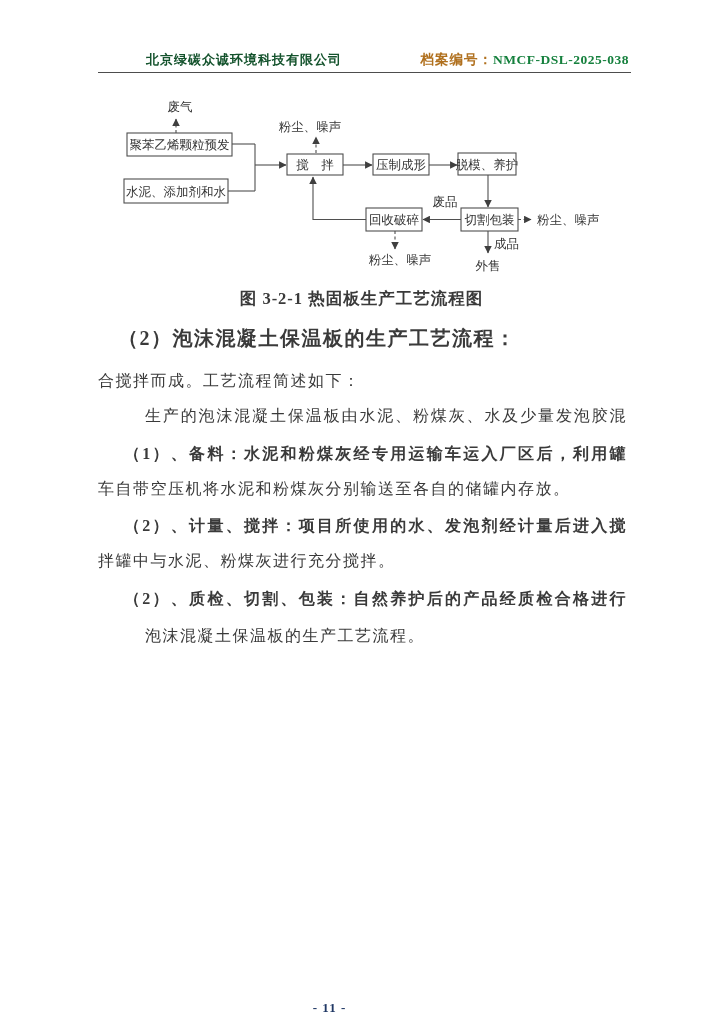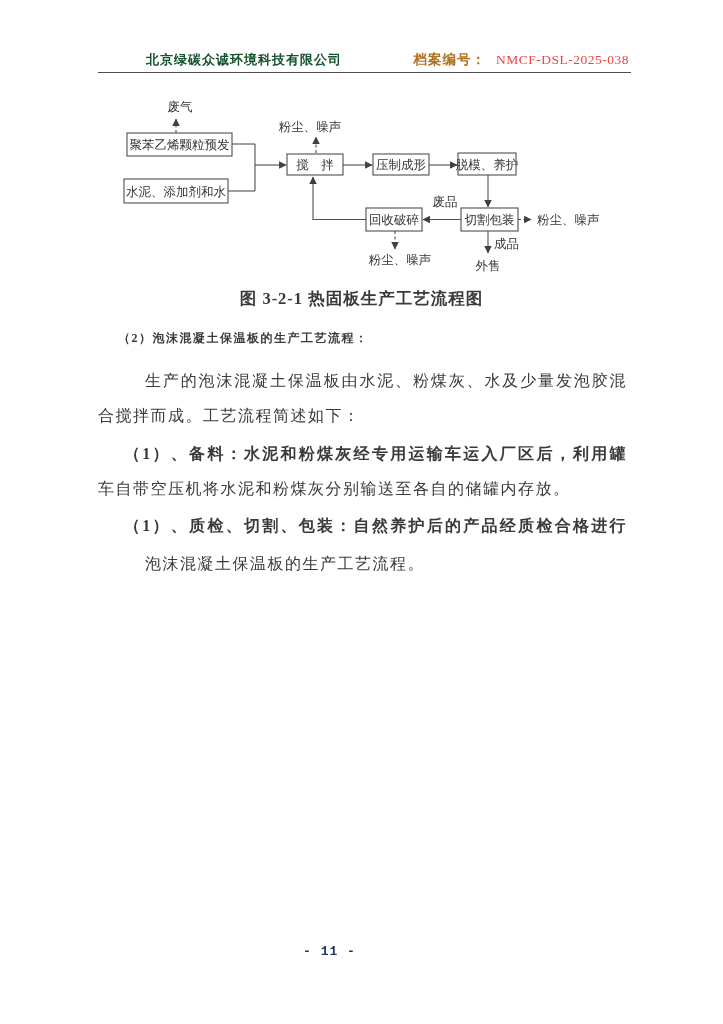--- a/index.html
+++ b/index.html
@@ -10,44 +10,44 @@
     color:#3a3a3a;
   }
   
   .hdr{position:absolute; left:98px; top:51px; width:531px; height:20px;}
   .hdr-company{
     position:absolute; left:5px; top:0; font-size:13px; letter-spacing:1px;
     color:#14532d; font-weight:bold;margin-left:43px;
   }
   .hdr-right{position:absolute; right:0; top:0; font-size:13.5px;}
   .hdr-archive-label{color:#b0701e; font-weight:bold; letter-spacing:1px;text-align:center;}
-  .hdr-archive-num{color:#ef4444; font-weight:normal; margin-left:10px; letter-spacing:0.5px;}
+  .hdr-archive-num{color:#15803d; font-weight:bold; margin-left:0; letter-spacing:0.5px;}
   .hdr-rule{position:absolute; left:98px; top:72px; width:533px; height:0;
     border-top:1.5px solid #4d4d4d;}
   
   .flow{position:absolute; left:95px; top:88px;}
   .flow text{font-size:12.5px; fill:#333333; font-family:"Liberation Serif","DejaVu Serif",serif;}
   .flow rect{fill:#ffffff; stroke:#4f4f4f; stroke-width:1.1;}
   .flow .ln{fill:none; stroke:#4f4f4f; stroke-width:1.1;}
   .flow .dash{stroke-dasharray:3,2.6;}
   
   .caption{position:absolute; left:0; top:288px; width:723px; text-align:center;
     font-weight:bold; font-size:16.5px; letter-spacing:1px;}
   .heading{position:absolute; left:98px; top:327px; width:529px;
-    font-weight:bold; font-size:12px; letter-spacing:1.5px; text-indent:20px; line-height:22px;}
+    font-weight:bold; font-size:20px; letter-spacing:1.5px; text-indent:20px; line-height:22px;}
   
   .body{position:absolute; left:98px; top:363px; width:529px; font-size:16px; letter-spacing:1.5px;}
   .body p{margin:0 0 2.5px 0; line-height:35px;}
   .body .l{display:block;}
   .body .jl{text-align:justify; text-align-last:justify;}
   .body .i1{text-indent:47px;}
   .body .i2{text-indent:26px;font-weight:bold;}
   
-  .footer{position:absolute; left:0; top:944px; width:659px; text-align:center;
-    font-size:13px; color:#203864; letter-spacing:1px; font-weight:bold;font-family:Liberation Mono, monospace;}
+  .footer{position:absolute; left:0; top:1000px; width:659px; text-align:center;
+    font-size:13px; color:#203864; letter-spacing:1px; font-weight:bold;}
 </style>
 </head>
 <body>
 
 <div class="page">
 
   <div class="hdr">
     <span class="hdr-company">北京绿碳众诚环境科技有限公司</span>
     <span class="hdr-right">
       <span class="hdr-archive-label">档案编号：</span><span class="hdr-archive-num">NMCF-DSL-2025-038</span>
@@ -102,33 +102,35 @@
     <text x="488" y="270" text-anchor="middle">外售</text>
     <text x="400" y="264" text-anchor="middle">粉尘、噪声</text>
   </svg>
 
   <div class="caption">图 3-2-1 热固板生产工艺流程图</div>
 
   <div class="heading">（2）泡沫混凝土保温板的生产工艺流程：</div>
 
   <div class="body">
     <p>
+      <span class="l">合搅拌而成。工艺流程简述如下：</span>
       <span class="l jl i1">生产的泡沫混凝土保温板由水泥、粉煤灰、水及少量发泡胶混</span>
-      <span class="l">合搅拌而成。工艺流程简述如下：</span>
     </p>
     <p>
       <span class="l jl i2">（1）、备料：水泥和粉煤灰经专用运输车运入厂区后，利用罐</span>
       <span class="l">车自带空压机将水泥和粉煤灰分别输送至各自的储罐内存放。</span>
     </p>
     <p>
+      <span class="l jl i2">（2）、计量、搅拌：项目所使用的水、发泡剂经计量后进入搅</span>
+      <span class="l">拌罐中与水泥、粉煤灰进行充分搅拌。</span>
     </p>
     <p>
     </p>
     <p>
-      <span class="l jl i2">（1）、质检、切割、包装：自然养护后的产品经质检合格进行</span>
+      <span class="l jl i2">（2）、质检、切割、包装：自然养护后的产品经质检合格进行</span>
     </p>
     <p>
       <span class="l i1">泡沫混凝土保温板的生产工艺流程。</span>
     </p>
   </div>
 
   <div class="footer">- 11 -</div>
 
 </div>
 

